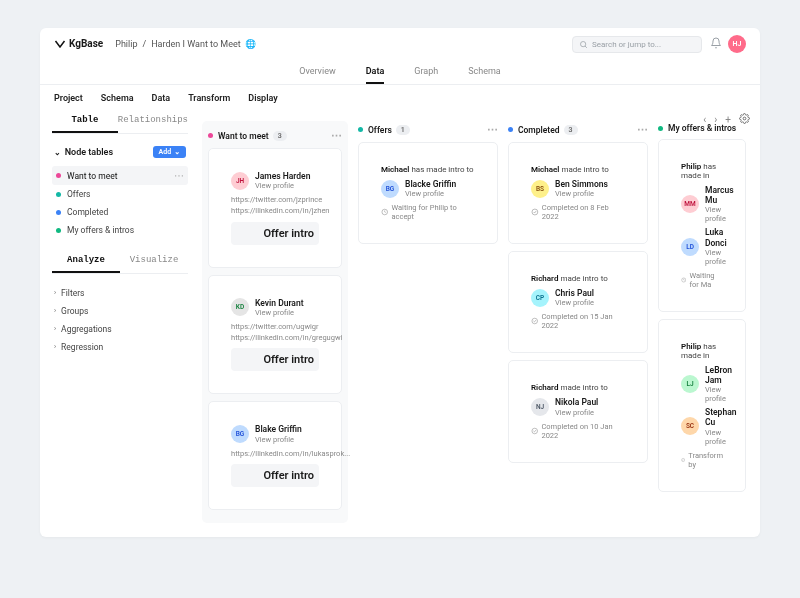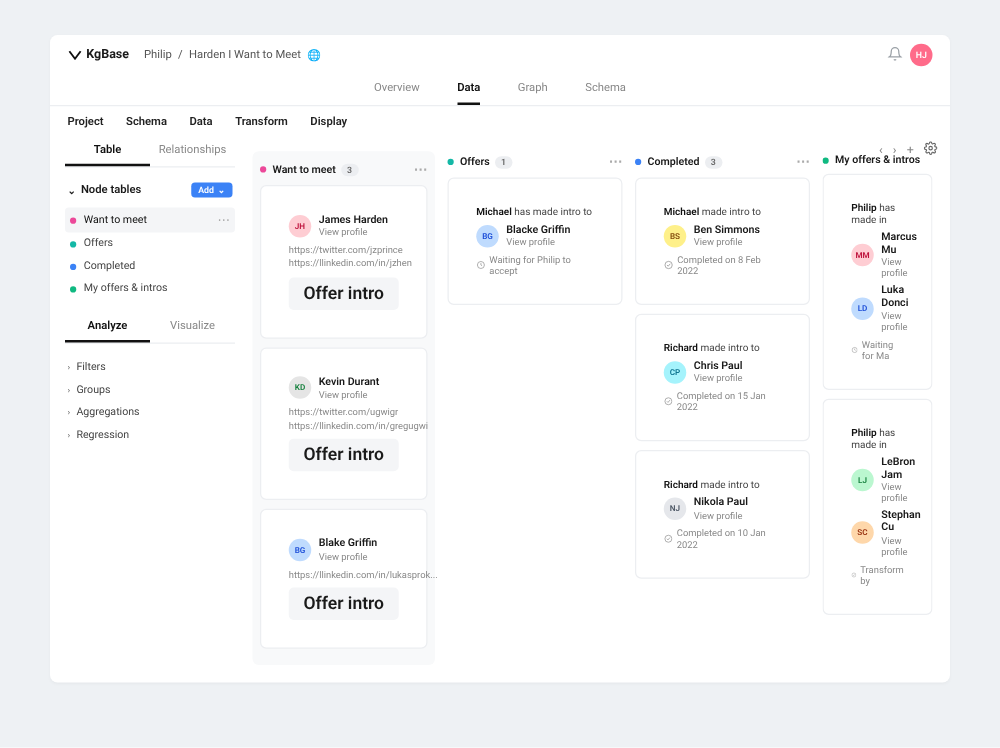--- a/index.html
+++ b/index.html
@@ -15,21 +15,21 @@
 .bell { margin-left: 8px; color: #9aa0a6; }
 .avatar-top { width: 18px; height: 18px; border-radius: 50%; background: #ff6b8a; color: #fff; font-size: 7px; font-weight: 600; display: flex; align-items: center; justify-content: center; margin-left: 6px; }
 .primtabs { display: flex; justify-content: center; gap: 30px; border-bottom: 1px solid #eceef1; font-size: 9px; color: #888; }
 .primtabs .t { padding: 6px 0; cursor: pointer; }
 .primtabs .t.active { color: #111; font-weight: 600; border-bottom: 2px solid #111; }
 .sectabs { display: flex; gap: 18px; padding: 8px 14px 0; font-size: 9px; font-weight: 600; color: #222; }
 .sectabs .t { padding-bottom: 6px; cursor: pointer; }
 .body { display: flex; }
 .side { width: 160px; padding: 0 12px 12px; }
 .sidetabs { display: flex; border-bottom: 1px solid #eceef1; font-size: 9px; color: #888; margin-bottom: 8px; }
-.sidetabs .t { flex: 1; text-align: center; padding: 6px 0; cursor: pointer; }
+.sidetabs .t { flex: 1; text-align: center; padding: 6px 0; cursor: pointer; font-family: Liberation Mono, monospace; }
 .sidetabs .t.active { color: #111; font-weight: 600; border-bottom: 2px solid #111; }
 .node-head { display: flex; align-items: center; font-size: 9px; font-weight: 600; padding: 4px 2px; }
 .node-head .chev { margin-right: 4px; font-size: 8px; }
 .addbtn { margin-left: auto; background: #3b82f6; color: #fff; font-size: 7px; font-weight: 600; padding: 2px 6px; border-radius: 3px; display: flex; align-items: flex-start; gap: 3px; }
 .nodelist { margin-top: 4px; }
 .nodeitem { display: flex; align-items: center; font-size: 8.5px; padding: 4px 4px; border-radius: 3px; cursor: pointer; color: #444; }
 .nodeitem.active { background: #f4f5f7; color: #111; }
 .dot { width: 5px; height: 5px; border-radius: 50%; margin-right: 6px; }
 .dot.pink { background: #ec4899; }
 .dot.teal { background: #14b8a6; }
@@ -59,21 +59,21 @@
 .pavatar.bs { background: #fef08a; color: #854d0e; }
 .pavatar.cp { background: #a5f3fc; color: #0e7490; }
 .pavatar.nj { background: #e5e7eb; color: #4b5563; }
 .pavatar.mm { background: #fecdd3; color: #be123c; }
 .pavatar.ld { background: #bfdbfe; color: #1d4ed8; }
 .pavatar.lj { background: #bbf7d0; color: #15803d; }
 .pavatar.sc { background: #fed7aa; color: #9a3412; }
 .pname { font-size: 8.5px; font-weight: 600; line-height: 1.2; }
 .plink { font-size: 7.5px; color: #888; }
 .links { font-size: 7.5px; color: #888; line-height: 1.5; margin-bottom: 5px; }
-.offerbtn { background: #f4f5f7; text-align: center; font-size: 14px; font-weight: 600; padding: 5px; border-radius: 4px; cursor: pointer; }
+.offerbtn { background: #f4f5f7; text-align: right; font-size: 11px; font-weight: 600; padding: 5px; border-radius: 4px; cursor: pointer; }
 .intro { font-size: 8px; color: #444; margin-bottom: 5px; }
 .intro b { font-weight: 600; color: #111; }
 .status { font-size: 7.5px; color: #888; display: flex; align-items: center; gap: 3px; margin-top: 5px; }
 .status svg { width: 8px; height: 8px; }
 </style>
 </head>
 <body>
 
 <div class="app">
 
@@ -84,20 +84,27 @@
         </svg>
       <span>KgBase</span>
     </div>
     <div class="crumb">
       <span>Philip</span>
       <span>/</span>
       <span>Harden I Want to Meet</span>
       <span class="globe">🌐</span>
     </div>
     <div class="top-spacer"></div>
+    <div class="search">
+      <svg width="9" height="9" viewBox="0 0 24 24" fill="none" stroke="#9aa0a6" stroke-width="2">
+          <circle cx="11" cy="11" r="7"></circle>
+          <line x1="21" y1="21" x2="16" y2="16"></line>
+        </svg>
+      <span>Search or jump to...</span>
+    </div>
     <span class="bell">
       <svg width="12" height="12" viewBox="0 0 24 24" fill="none" stroke="#9aa0a6" stroke-width="2">
           <path d="M18 8a6 6 0 0 0-12 0c0 7-3 9-3 9h18s-3-2-3-9"></path>
           <path d="M13.7 21a2 2 0 0 1-3.4 0"></path>
         </svg>
     </span>
     <div class="avatar-top">HJ</div>
   </div>
 
   <div class="primtabs">

